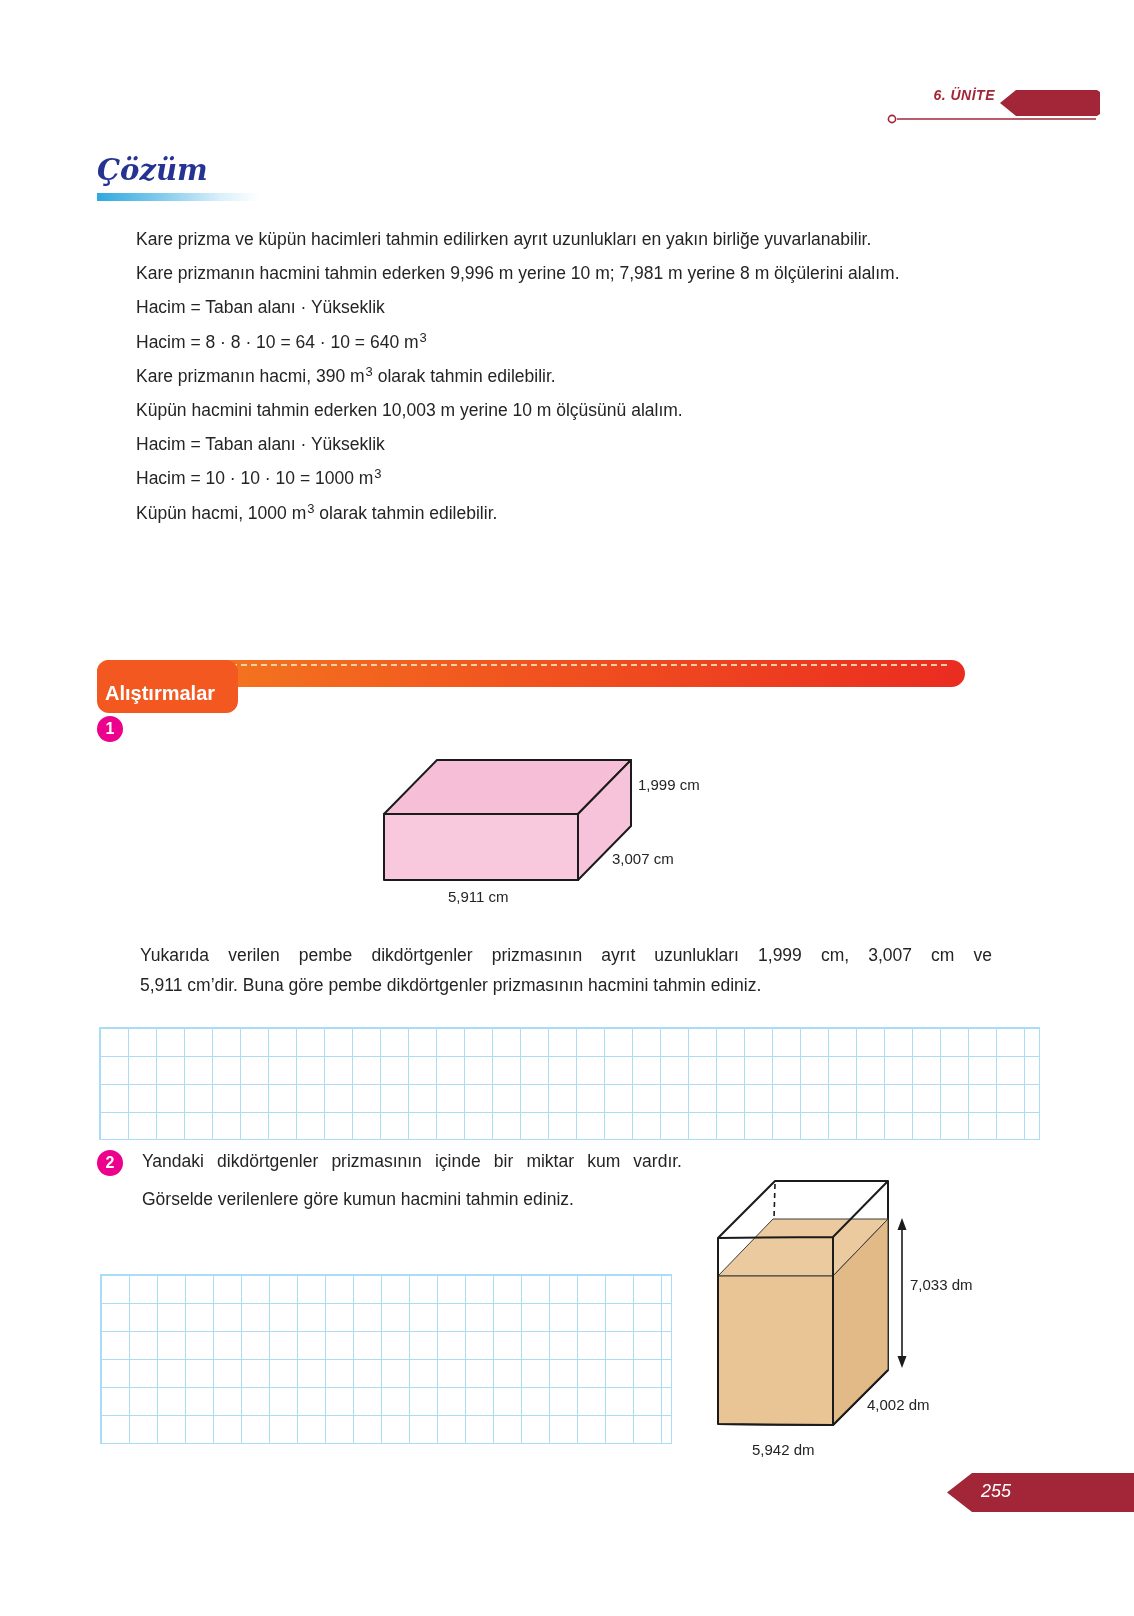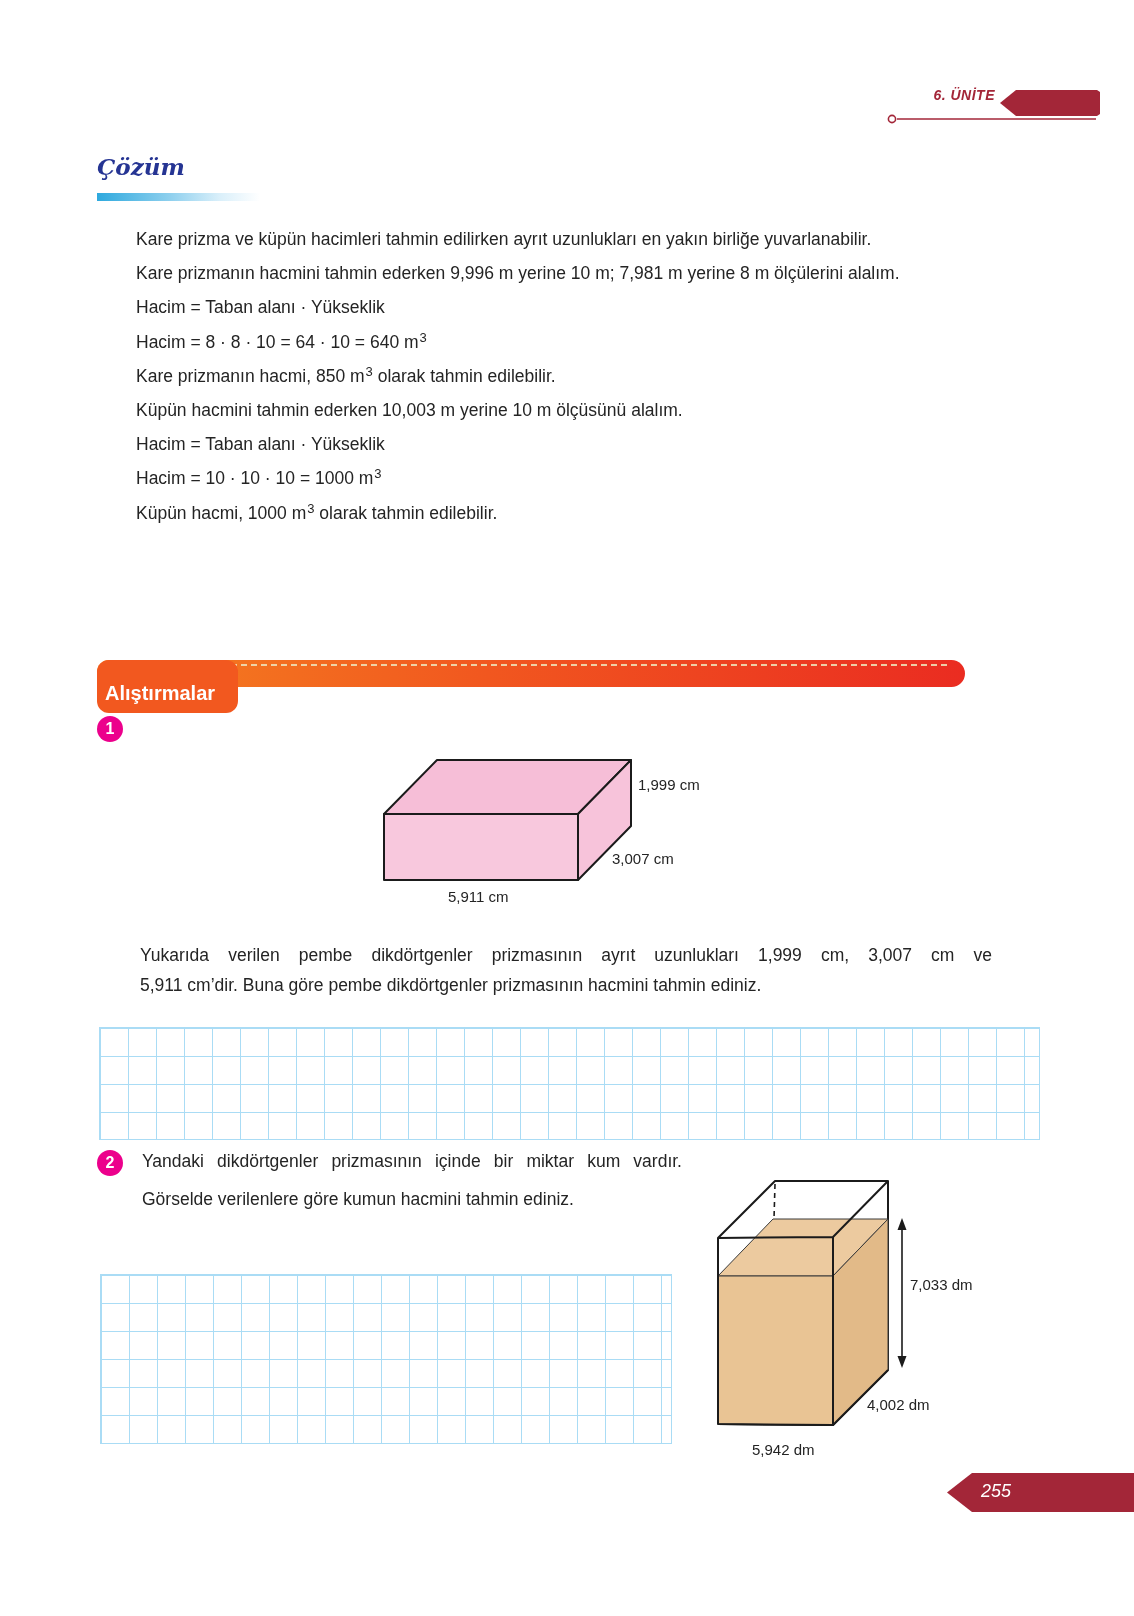--- a/index.html
+++ b/index.html
@@ -10,21 +10,21 @@
 
   
   .unit-label {
     position:absolute; left:855px; top:87px; width:140px; text-align:right;
     font-size:14px; font-weight:bold; font-style:italic; color:#a32638; letter-spacing:.5px;
   }
 
   
   .cozum {
     position:absolute; left:97px; top:153px; font-family:"DejaVu Serif", serif;
-    font-style:italic; font-weight:bold; font-size:23px; color:#253493;
+    font-style:italic; font-weight:bold; font-size:29px; color:#253493;
   }
   .cozum-bar {
     position:absolute; left:97px; top:193px; width:163px; height:8px;
     background:linear-gradient(to right,#2ea9de 0%, #8fd0ee 45%, #d9effa 75%, #ffffff 100%);
   }
 
   
   .sol-lines { position:absolute; left:136px; top:222px; font-size:17.5px; }
   .sol-line { height:34.2px; line-height:34.2px; white-space:nowrap; }
   .sol-line sup { font-size:13px; line-height:0; vertical-align:6px; margin-left:1px; }
@@ -92,21 +92,21 @@
   </svg>
 
   <div class="cozum">Çözüm</div>
   <div class="cozum-bar"></div>
 
   <div class="sol-lines">
       <div class="sol-line"><span>Kare prizma ve küpün hacimleri tahmin edilirken ayrıt uzunlukları en yakın birliğe yuvarlanabilir.</span></div>
       <div class="sol-line"><span>Kare prizmanın hacmini tahmin ederken 9,996 m yerine 10 m; 7,981 m yerine 8 m ölçülerini alalım.</span></div>
       <div class="sol-line"><span>Hacim = Taban alanı · Yükseklik</span></div>
       <div class="sol-line"><span>Hacim = 8 · 8 · 10 = 64 · 10 = 640 m</span><sup>3</sup></div>
-      <div class="sol-line"><span>Kare prizmanın hacmi, 850 m</span><sup>3</sup><span> olarak tahmin edilebilir.</span></div>
+      <div class="sol-line"><span>Kare prizmanın hacmi, 390 m</span><sup>3</sup><span> olarak tahmin edilebilir.</span></div>
       <div class="sol-line"><span>Küpün hacmini tahmin ederken 10,003 m yerine 10 m ölçüsünü alalım.</span></div>
       <div class="sol-line"><span>Hacim = Taban alanı · Yükseklik</span></div>
       <div class="sol-line"><span>Hacim = 10 · 10 · 10 = 1000 m</span><sup>3</sup></div>
       <div class="sol-line"><span>Küpün hacmi, 1000 m</span><sup>3</sup><span> olarak tahmin edilebilir.</span></div>
     </div>
 
   <div class="ex-bar">
     <div class="ex-dash"></div>
   </div>
   <div class="ex-tab">

